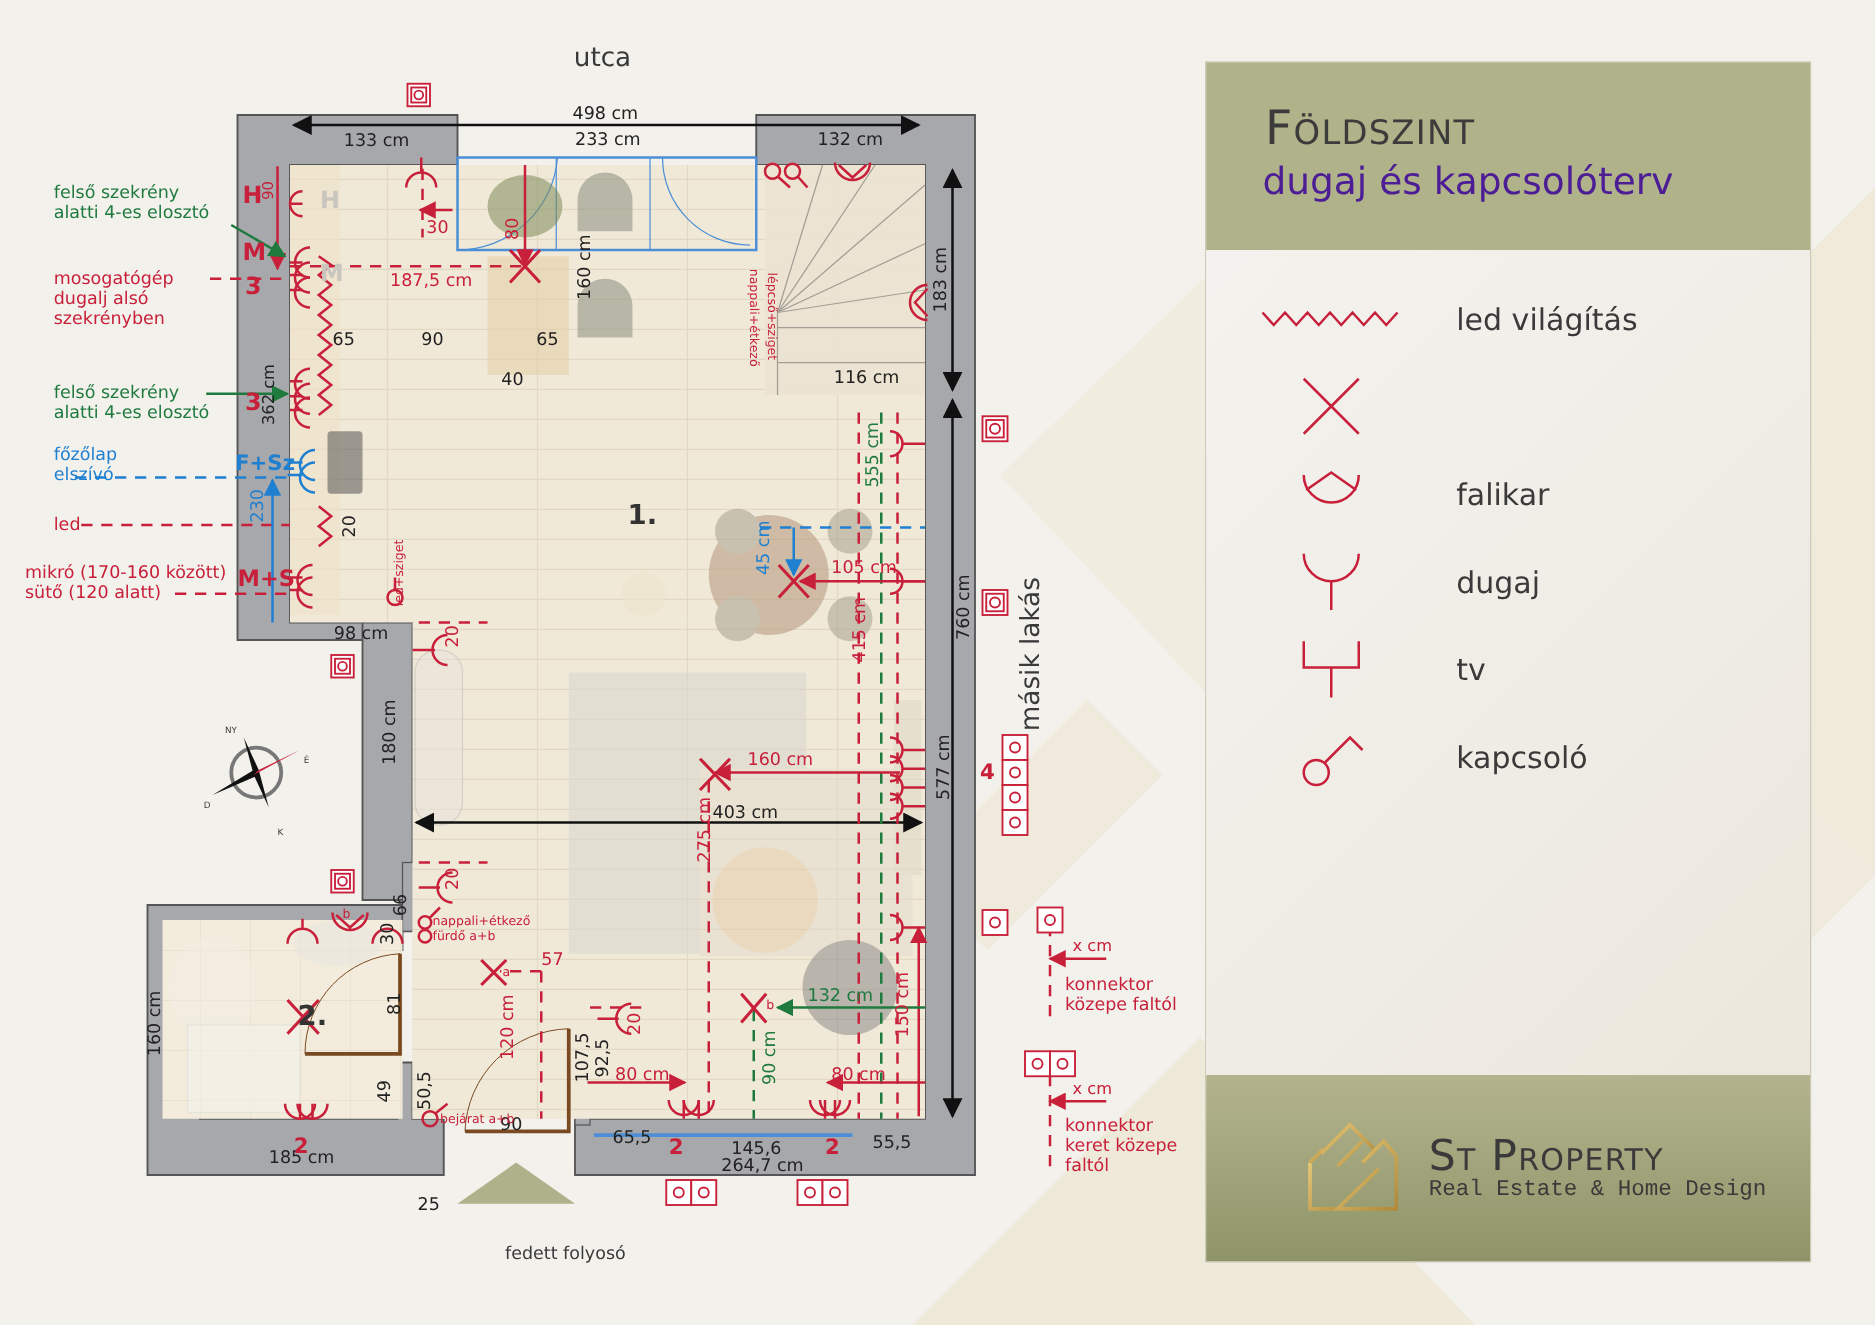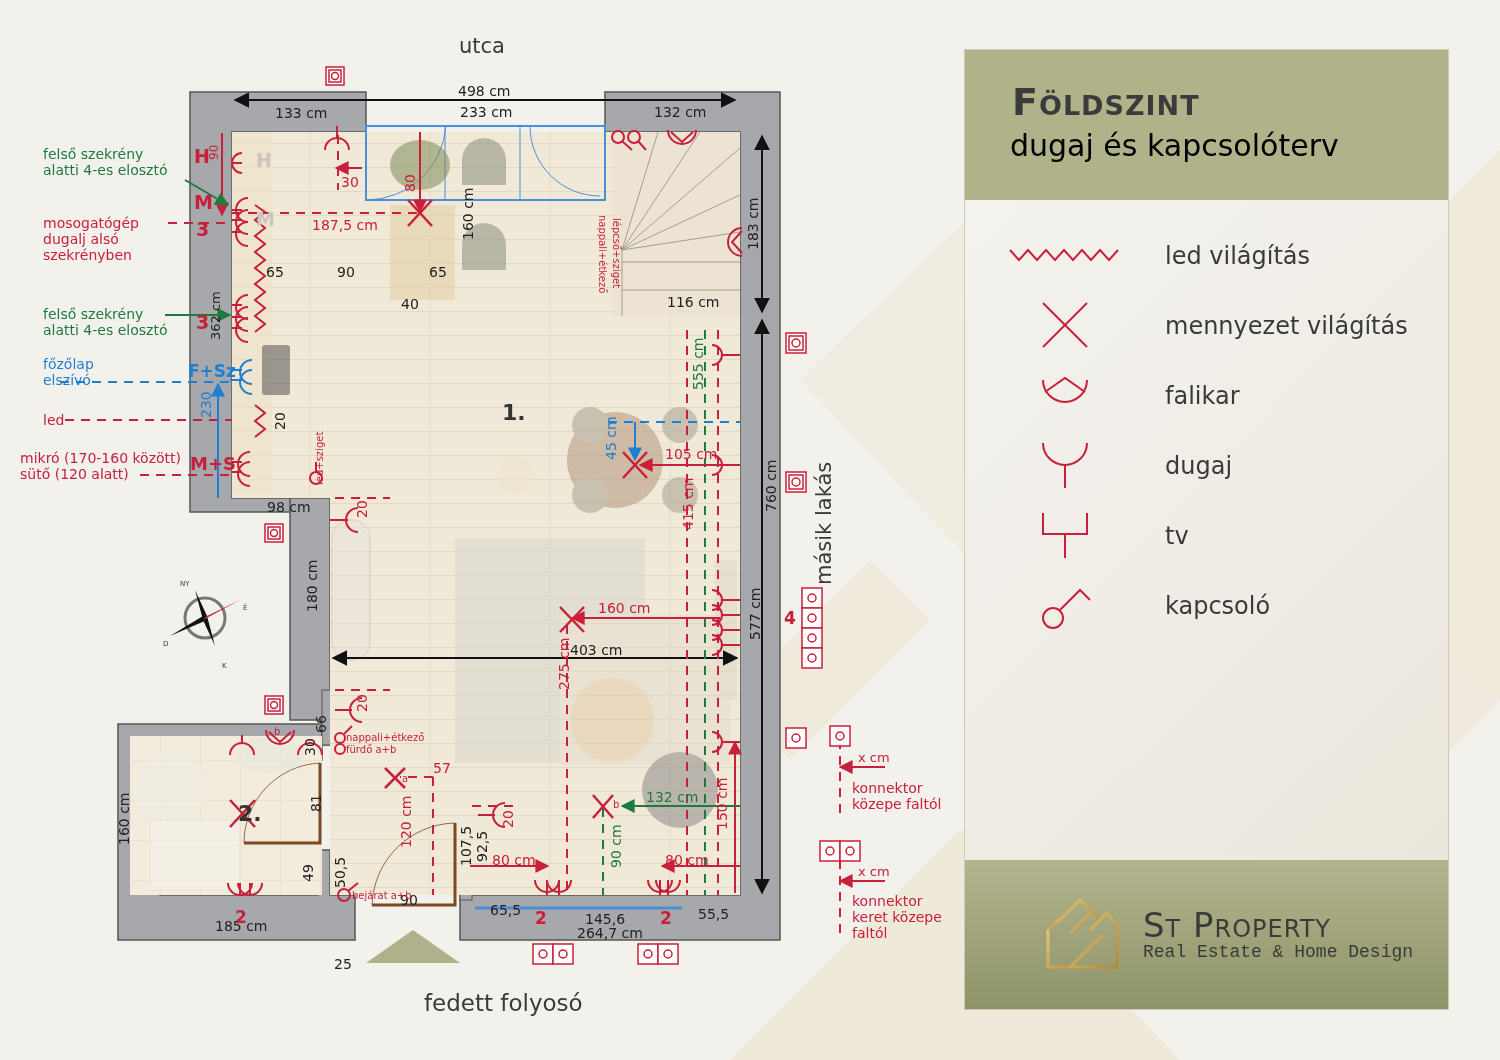--- a/index.html
+++ b/index.html
@@ -7,23 +7,23 @@
     background:#f3f1ec;font-family:"DejaVu Sans","Liberation Sans",sans-serif;color:#3a3a3a;}
   .bg-deco{position:absolute;left:0;top:0;width:1500px;height:1060px;}
   .plan{position:absolute;left:0;top:0;width:960px;height:1060px;}
   .lbl{position:absolute;white-space:nowrap;font-size:14px;line-height:16px;}
   .red{color:#c8203a;} .green{color:#1f7a3e;} .blue{color:#1f7fd1;} .dark{color:#222;}
   .big{font-size:20px;color:#3a3a3a;}
   .vert{transform:rotate(-90deg);transform-origin:left top;}
   .panel{position:absolute;left:965px;top:50px;width:483px;height:959px;background:#eeece6;
     box-shadow:0 0 0 1px #cfcab8;}
   .panel-head{position:absolute;left:0;top:0;width:483px;height:150px;background:#b0b38a;}
-  .panel-title{position:absolute;left:47px;top:30px;font-size:38px;font-weight:bold;color:#3b3b3b;
+  .panel-title{position:absolute;left:47px;top:30px;font-size:38px;font-weight:normal;color:#3b3b3b;
     font-variant:small-caps;letter-spacing:1px;}
-  .panel-sub{position:absolute;left:45px;top:78px;font-size:30px;color:#000000;}
+  .panel-sub{position:absolute;left:45px;top:78px;font-size:30px;color:#4c1d95;}
   .legend{position:absolute;left:0;top:150px;width:483px;height:660px;
     background:linear-gradient(135deg,#f4f2ee 0%,#efece5 60%,#ebe7dc 100%);}
   .legend-row{position:absolute;left:0;width:483px;height:50px;}
   .legend-icon{position:absolute;left:40px;top:0;width:120px;height:50px;}
   .legend-label{position:absolute;left:200px;top:12px;font-size:24px;color:#3a3a3a;}
   .panel-foot{position:absolute;left:0;top:810px;width:483px;height:149px;
     background:linear-gradient(#b3b48e,#8f9468);}
   .brand{position:absolute;left:178px;top:45px;font-size:34px;color:#3a3a3a;font-variant:small-caps;letter-spacing:1px;text-align:center;}
   .tagline{position:absolute;left:178px;top:82px;font-size:18px;color:#3a3a3a;font-family:Liberation Mono, monospace;}
   .logo{position:absolute;left:80px;top:35px;width:75px;height:75px;}
@@ -307,21 +307,21 @@
     <circle r="20" fill="none" stroke="#777" stroke-width="3"></circle>
     <polygon points="-10,-28 2,-2 -2,2" fill="#111"></polygon>
     <polygon points="10,28 -2,2 2,-2" fill="#111"></polygon>
     <polygon points="-35,18 -2,-2 2,2" fill="#111"></polygon>
     <polygon points="35,-18 -2,2 2,-2" fill="#c8203a"></polygon>
   </g>
 </svg>
 </div>
 
 <div class="lbl big" style="left:459px;top:38px;font-size:21px">utca</div>
-<div class="lbl big" style="left:424px;top:995px;font-size:23px">fedett folyosó</div>
+<div class="lbl big" style="left:404px;top:995px;font-size:14px">fedett folyosó</div>
 <div class="lbl big vert" style="left:816px;top:585px;font-size:21px">másik lakás</div>
 <div class="lbl" style="left:502px;top:405px;font-size:22px;font-weight:bold;color:#333">1.</div>
 <div class="lbl" style="left:238px;top:806px;font-size:22px;font-weight:bold;color:#333">2.</div>
 
 <div class="lbl dark" style="left:458px;top:83px">498 cm</div>
 <div class="lbl dark" style="left:460px;top:104px">233 cm</div>
 <div class="lbl dark" style="left:275px;top:105px">133 cm</div>
 <div class="lbl dark" style="left:654px;top:104px">132 cm</div>
 <div class="lbl dark vert" style="left:745px;top:250px">183 cm</div>
 <div class="lbl dark" style="left:667px;top:294px">116 cm</div>
@@ -449,21 +449,20 @@
       <svg class="legend-icon" viewBox="0 0 120 50">
           <polyline points="5,20 14,30 23,20 32,30 41,20 50,30 59,20 68,30 77,20 86,30 95,20 104,30 113,20" fill="none" stroke="#c8203a" stroke-width="2"></polyline>
         </svg>
       <div class="legend-label">led világítás</div>
     </div>
     <div class="legend-row" style="top:100px">
       <svg class="legend-icon" viewBox="0 0 120 50">
           <line x1="38" y1="3" x2="82" y2="47" stroke="#c8203a" stroke-width="2"></line>
           <line x1="82" y1="3" x2="38" y2="47" stroke="#c8203a" stroke-width="2"></line>
         </svg>
-      <div class="legend-label">mennyezet világítás</div>
     </div>
     <div class="legend-row" style="top:240px">
       <svg class="legend-icon" viewBox="0 0 120 50">
           <path d="M38,0 A22,22 0 0 0 82,0" fill="none" stroke="#c8203a" stroke-width="2" transform="translate(0,3)"></path>
           <line x1="60" y1="25" x2="60" y2="48" stroke="#c8203a" stroke-width="2"></line>
         </svg>
       <div class="legend-label">dugaj</div>
     </div>
     <div class="legend-row" style="top:170px">
       <svg class="legend-icon" viewBox="0 0 120 50">

